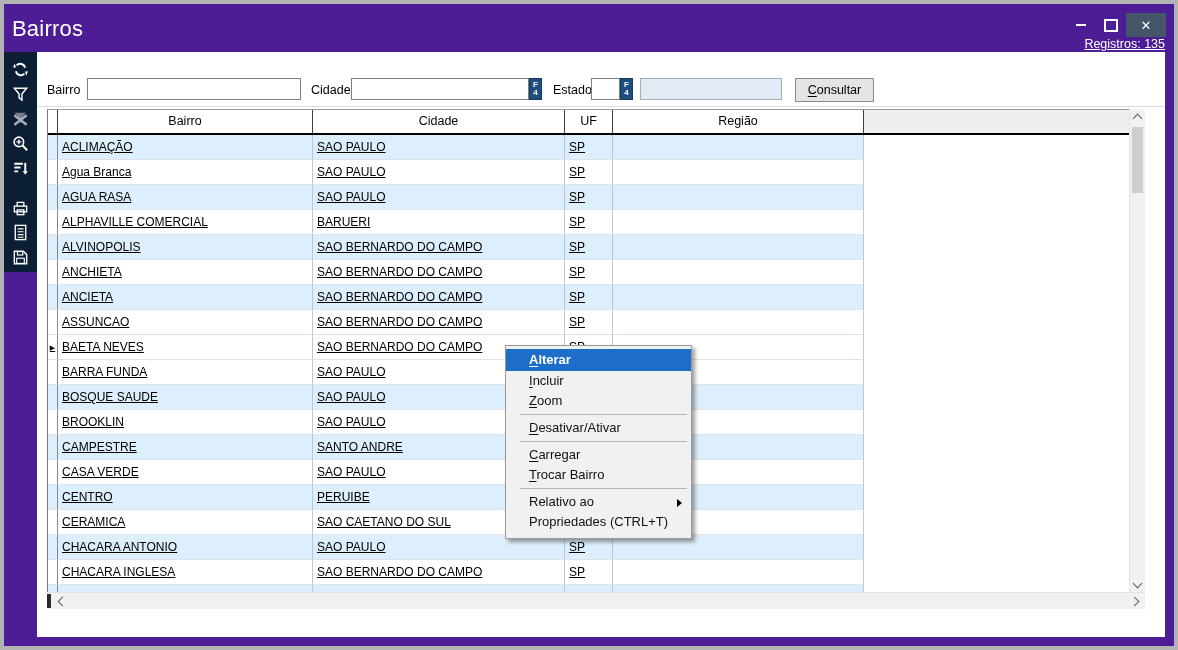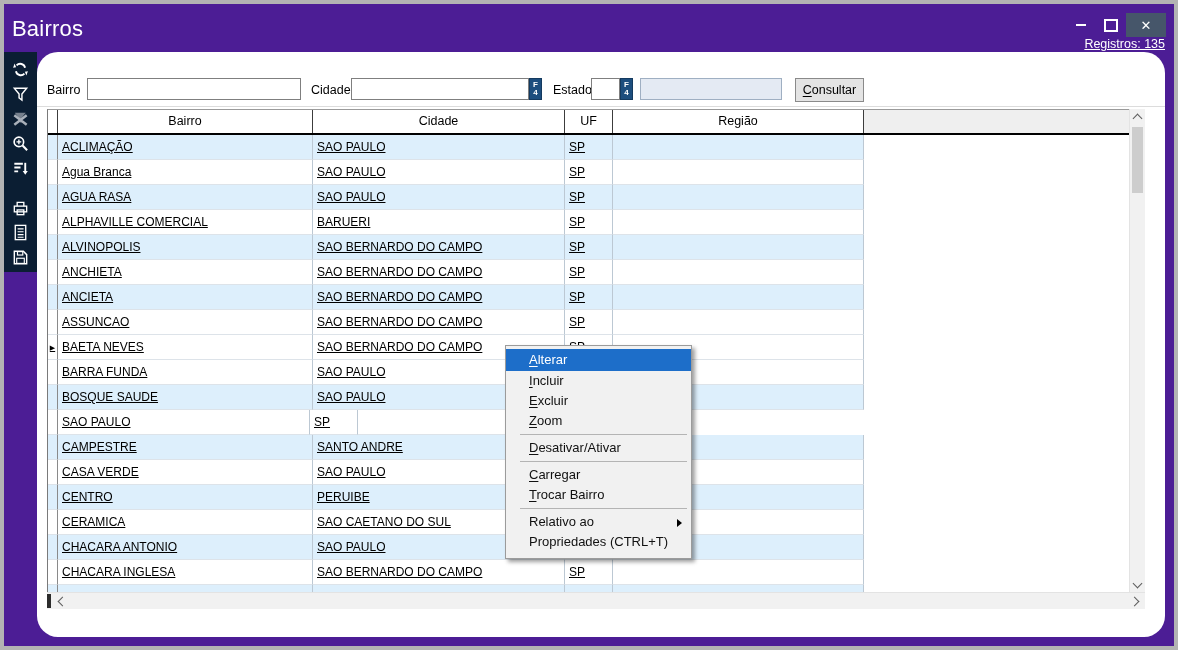--- a/index.html
+++ b/index.html
@@ -19,32 +19,32 @@
   .glyph-max{width:10px;height:9px;border:2px solid #fff;}
   .glyph-close{color:#fff;font-size:13px;font-weight:bold;line-height:1;}
   .registros{position:absolute;top:33px;right:9px;color:#fff;font-size:12.5px;text-decoration:underline;}
   
   .toolbar{position:absolute;left:0;top:48px;width:33px;height:220px;background:#0b1e33;
            display:flex;flex-direction:column;align-items:center;padding-top:7px;box-sizing:border-box;}
   .tb-btn{width:24px;height:22px;display:flex;align-items:center;justify-content:center;margin-bottom:4px;}
   .tb-gap{height:16px;}
   .tb-btn svg{width:19px;height:19px;}
   
-  .client{position:absolute;left:33px;top:48px;right:9px;bottom:9px;background:#fff;border-radius:21px;}
+  .client{position:absolute;left:33px;top:48px;right:9px;bottom:9px;background:#fff;}
   .filter-sep{position:absolute;left:0;right:0;top:54px;height:1px;background:#dcdcdc;}
   
   .filters{position:absolute;left:0;top:26px;right:0;height:26px;font-size:12.5px;color:#000;}
   .fl{position:absolute;top:5px;}
   .inp{position:absolute;top:0;height:22px;border:1px solid #7f7f7f;background:#fff;box-sizing:border-box;
        font-family:inherit;font-size:12px;padding:0 3px;outline:none;}
   .f4{position:absolute;top:0;width:13px;height:22px;background:#1d4e7e;border:1px solid #143a5f;box-sizing:border-box;
       color:#fff;display:flex;flex-direction:column;align-items:center;justify-content:center;
       font-size:8px;line-height:8px;font-weight:bold;padding:0;}
   .inp-disabled{background:#e4eaf3;border:1px solid #9fafc2;}
-  .btn-consultar{position:absolute;top:0;width:69px;height:24px;background:#e4e4e4;border:1px solid #8a8a8a;
+  .btn-consultar{position:absolute;top:0;width:79px;height:24px;background:#e4e4e4;border:1px solid #8a8a8a;
       font-family:inherit;font-size:12.5px;color:#000;padding:0;}
   
   .gridwrap{position:absolute;left:10px;top:57px;width:1098px;height:500px;}
   .gridview{position:absolute;left:0;top:0;width:1082px;height:483px;overflow:hidden;
             border-left:1px solid #7a7a7a;border-top:1px solid #9a9a9a;box-sizing:border-box;background:#fff;}
   .thead{display:flex;height:23px;border-bottom:2px solid #000;box-sizing:content-box;}
   .th{font-size:12.5px;line-height:22px;text-align:center;background:#fff;
       border-right:1px solid #3c3c3c;box-sizing:border-box;overflow:hidden;white-space:nowrap;}
   .th.c-fill{background:#efefef;border-right:none;}
   .tbody{position:relative;text-decoration:underline;}
@@ -73,21 +73,21 @@
   .chev-right{transform:rotate(-45deg);}
   .sb-btn{position:absolute;display:flex;align-items:center;justify-content:center;}
   .v-up{left:0;right:0;top:2px;height:14px;}
   .v-down{left:0;right:0;bottom:2px;height:14px;}
   .h-left{left:8px;top:0;bottom:0;width:14px;}
   .h-right{right:4px;top:0;bottom:0;width:14px;}
   
   .menu{position:absolute;left:505px;top:345px;width:187px;background:#f1f1f1;border:1px solid #9b9b9b;
         box-shadow:3px 3px 4px rgba(0,0,0,.38);padding:3px 0 6px;z-index:20;box-sizing:border-box;}
   .mitem{height:20px;line-height:20px;padding-left:23px;font-size:13px;color:#111;position:relative;white-space:nowrap;}
-  .mitem.hl{background:#1d6ec9;color:#fff;font-weight:normal;height:22px;line-height:22px;}
+  .mitem.hl{background:#1d6ec9;color:#fff;font-weight:bold;height:22px;line-height:22px;}
   .msep{height:1px;background:#b4b4b4;margin:3px 4px 3px 14px;}
   .marrow{position:absolute;right:9px;top:7px;width:0;height:0;
           border-left:5px solid #000;border-top:4px solid transparent;border-bottom:4px solid transparent;}
   u{text-underline-offset:2px;}
 </style>
 </head>
 <body>
 
 <div class="frame">
 
@@ -282,20 +282,21 @@
             <div class="trow">
               <div class="cell c-sel w-sel"></div>
               <div class="cell w-bairro">BOSQUE SAUDE</div>
               <div class="cell w-cidade">SAO PAULO</div>
               <div class="cell w-uf">SP</div>
               <div class="cell w-regiao"></div>
               <div class="cell c-fill"></div>
             </div>
             <div class="trow">
               <div class="cell c-sel w-sel"></div>
+              <div class="cell w-bairro">BROOKLIN</div>
               <div class="cell w-cidade">SAO PAULO</div>
               <div class="cell w-uf">SP</div>
               <div class="cell w-regiao"></div>
               <div class="cell c-fill"></div>
             </div>
             <div class="trow">
               <div class="cell c-sel w-sel"></div>
               <div class="cell w-bairro">CAMPESTRE</div>
               <div class="cell w-cidade">SANTO ANDRE</div>
               <div class="cell w-uf">SP</div>
@@ -372,21 +373,20 @@
             <span class="chev chev-right"></span>
           </div>
       </div>
     </div>
   </div>
 </div>
 
 <div class="menu">
     <div class="mitem hl"><span><u>A</u>lterar</span></div>
     <div class="mitem"><span><u>I</u>ncluir</span></div>
-    <div class="mitem"><span><u>E</u>xcluir</span></div>
     <div class="mitem"><span><u>Z</u>oom</span></div>
     <div class="msep"></div>
     <div class="mitem"><span><u>D</u>esativar/Ativar</span></div>
     <div class="msep"></div>
     <div class="mitem"><span><u>C</u>arregar</span></div>
     <div class="mitem"><span><u>T</u>rocar Bairro</span></div>
     <div class="msep"></div>
     <div class="mitem"><span>Relativo ao</span><span class="marrow"></span></div>
     <div class="mitem"><span>Propriedades (CTRL+T)</span></div>
   </div>

